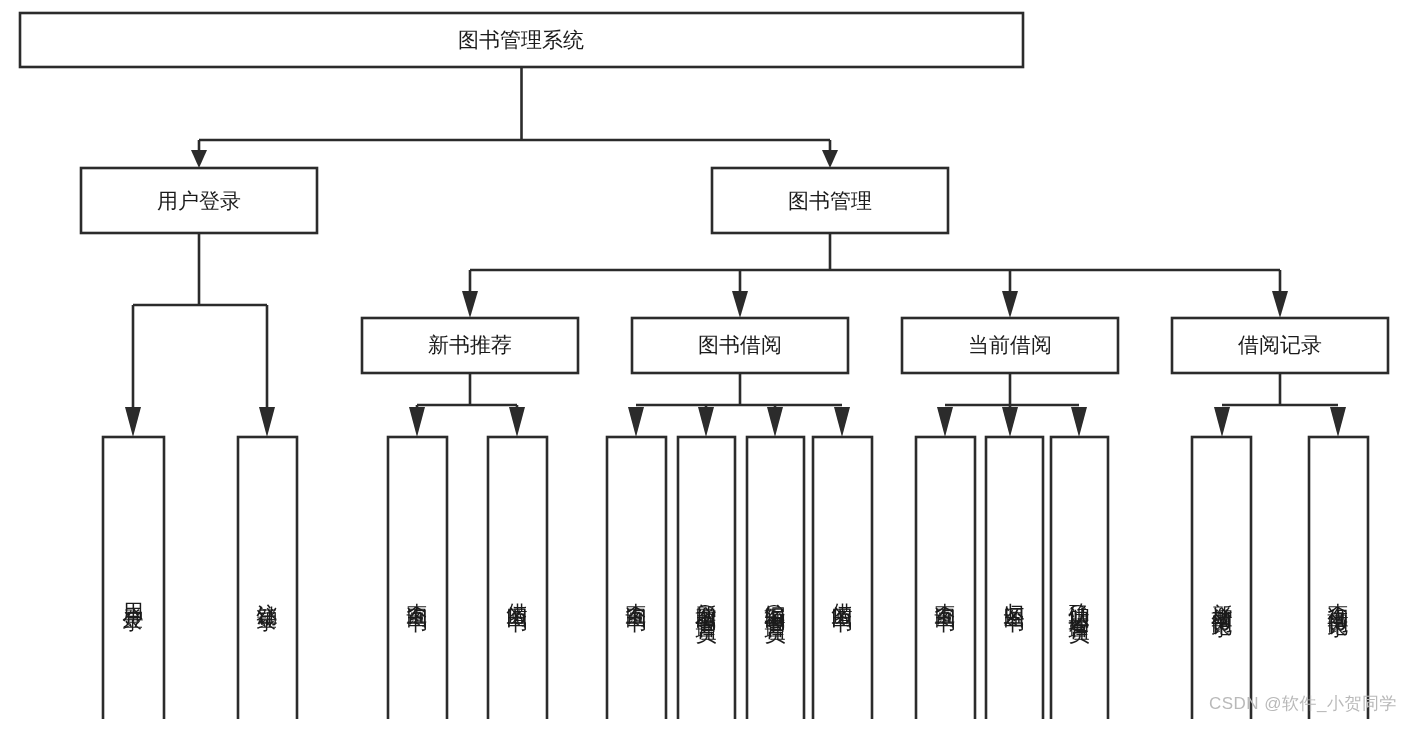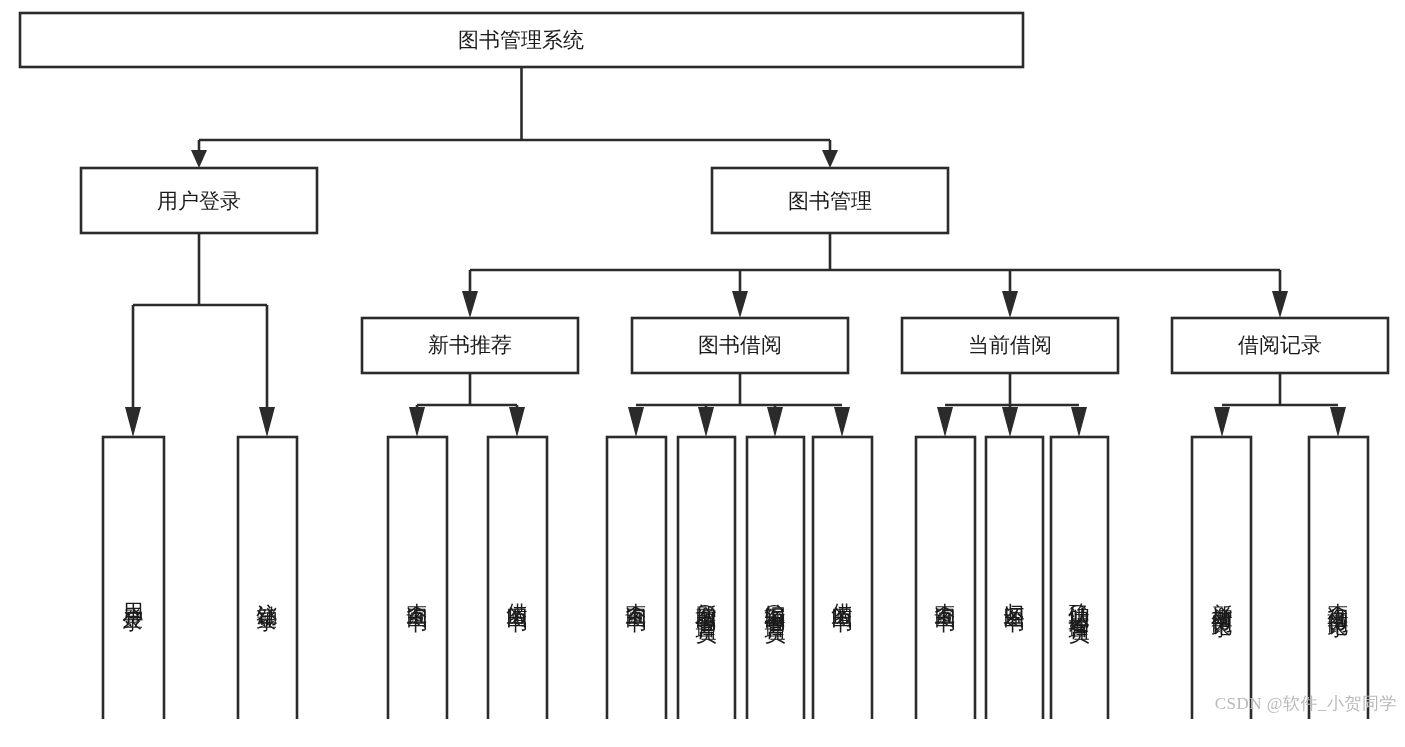--- a/index.html
+++ b/index.html
@@ -49,21 +49,21 @@
     fill: none;
   }
   .arrow-head {
     fill: #2b2b2b;
     stroke: none;
   }
   .watermark {
     position: absolute;
     right: 8px;
     bottom: 4px;
-    font-family: Liberation Serif, serif;
+    font-family: Liberation Sans, sans-serif;
     font-size: 17px;
     color: #b9b9b9;
     white-space: nowrap;
     letter-spacing: 0.5px;
   }
 </style>
 </head>
 <body>
 
 <div id="page">

